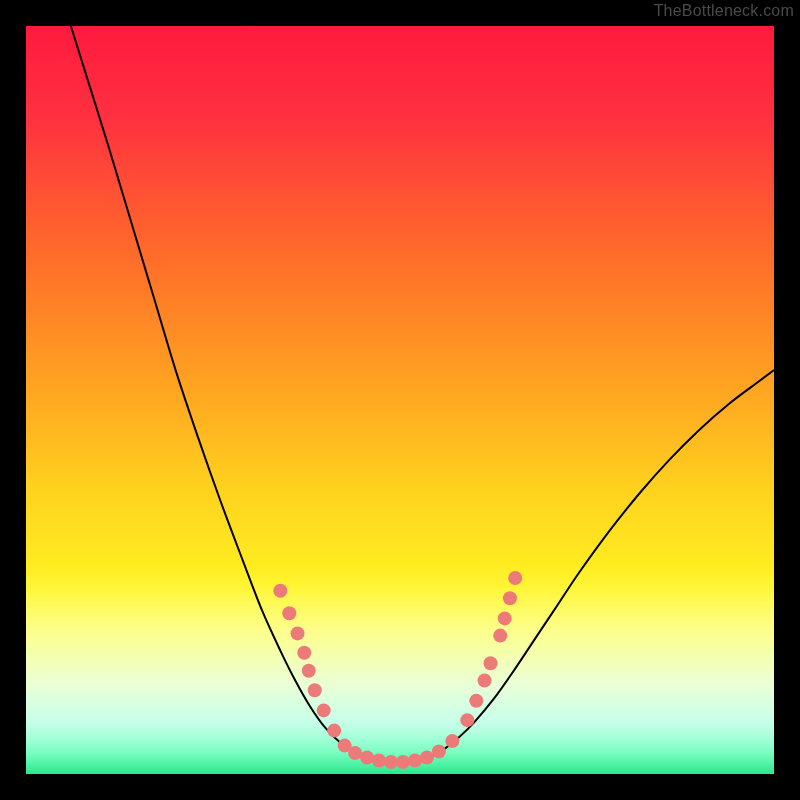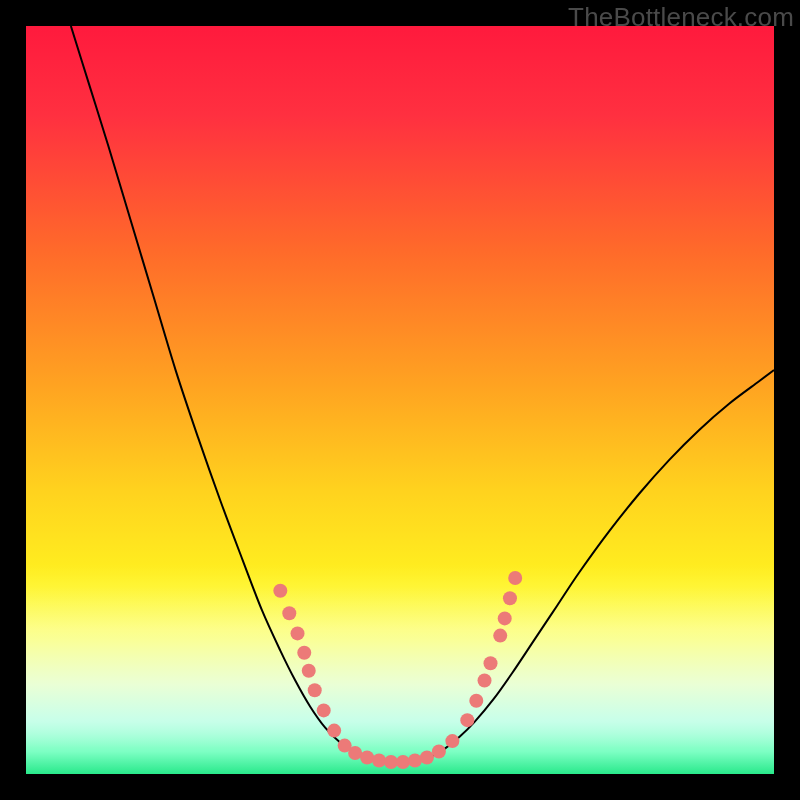--- a/index.html
+++ b/index.html
@@ -24,21 +24,21 @@
     left: 0;
     top: 0;
     width: 748px;
     height: 748px;
   }
   .watermark {
     position: absolute;
     top: 2px;
     right: 6px;
     color: #4a4a4a;
-    font-size: 26px;
+    font-size: 16px;
     font-weight: 500;
     letter-spacing: 0.2px;
     user-select: none;
   }
 </style>
 </head>
 <body>
 
 <div class="frame">
   <svg class="plot" viewBox="0 0 748 748" preserveAspectRatio="none">

